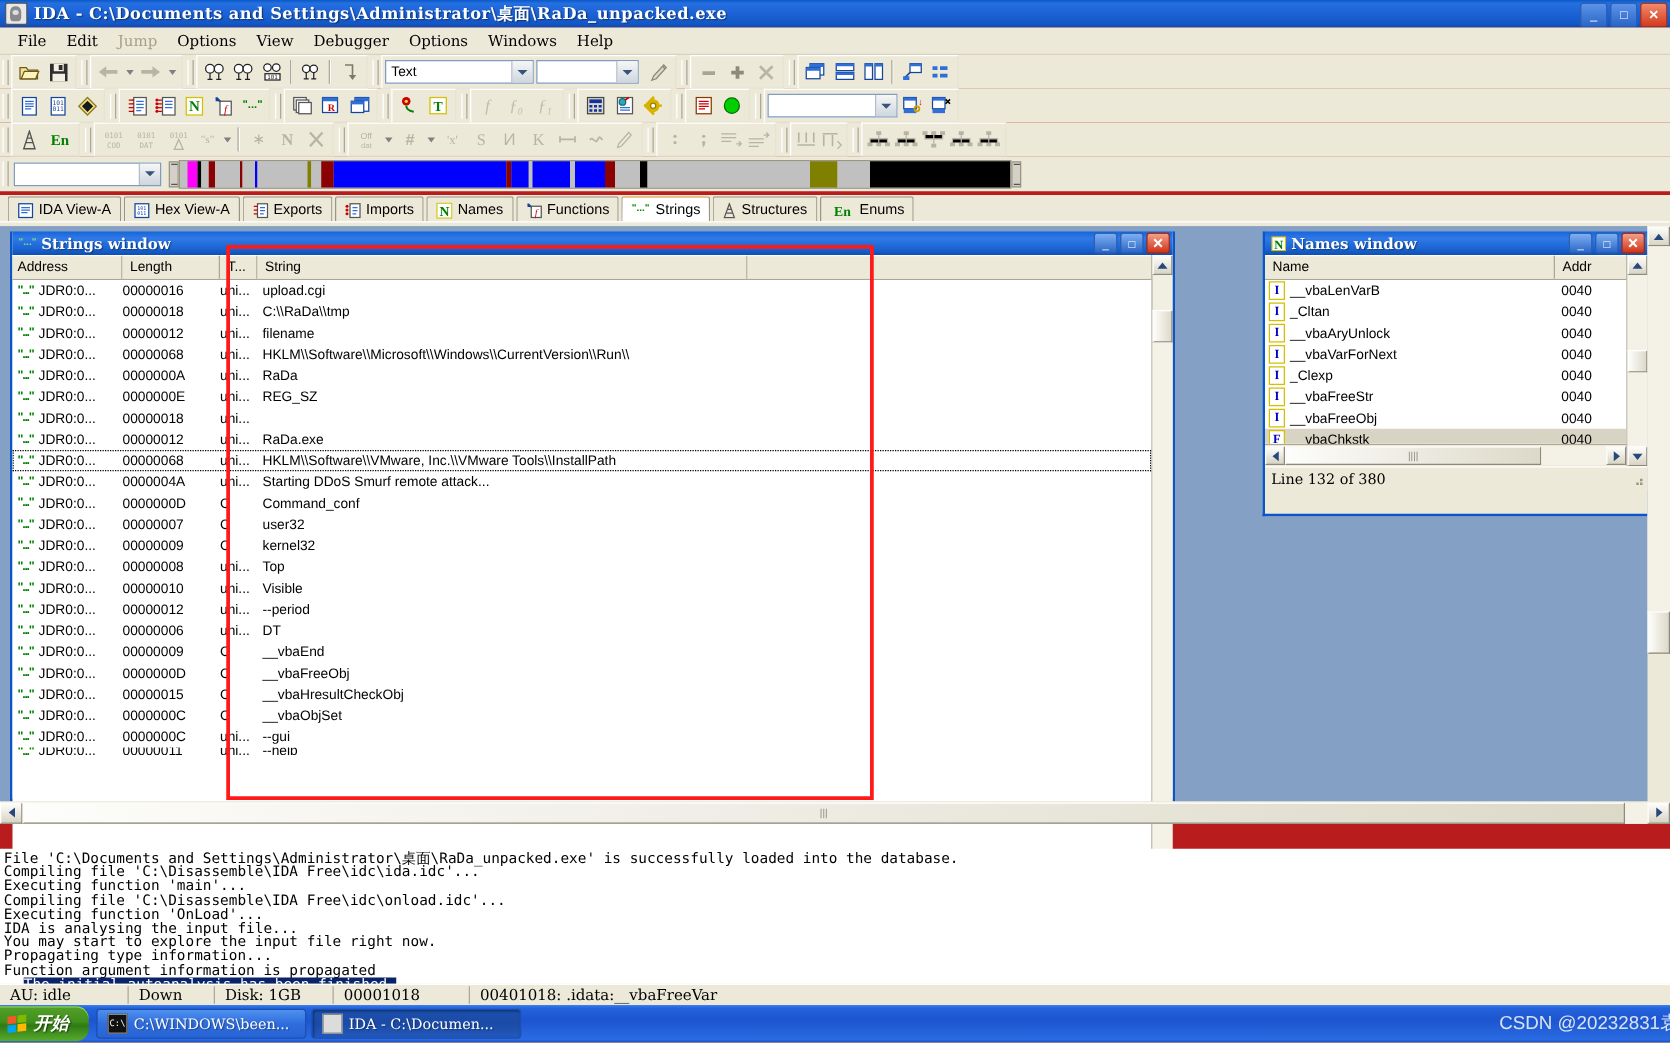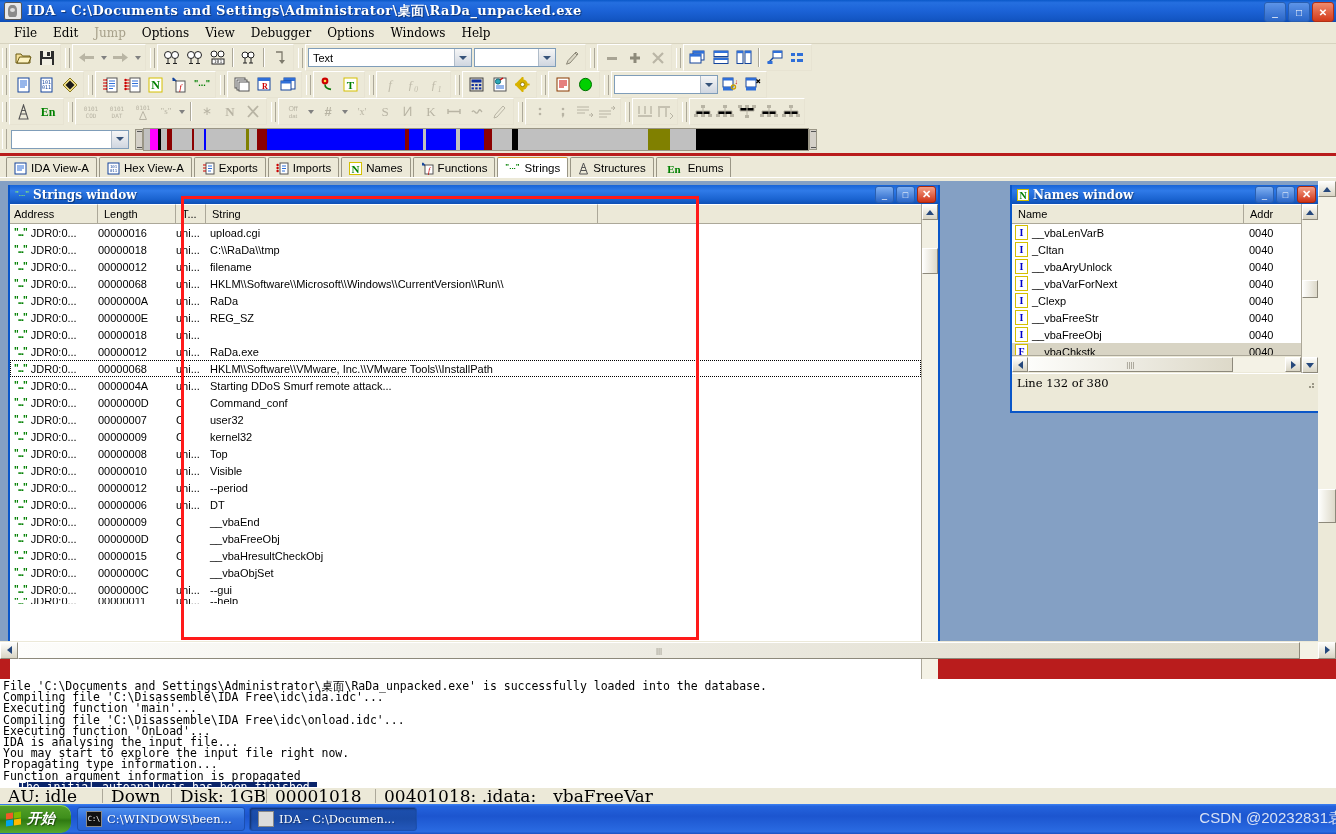--- a/index.html
+++ b/index.html
@@ -177,21 +177,21 @@
   .out-text{
     font-family:"DejaVu Sans Mono", monospace;font-size:11.5px;color:#000;line-height:11.2px;
     padding-left:3px;white-space:pre;
   }
   .out-line.hl{background:#0a246a;color:#fff;display:inline-block;margin-left:16px;}
 
   
   .statusbar{
     position:absolute;left:0;top:787px;width:1336px;height:16px;background:#ece9d8;
     display:flex;align-items:center;border-top:1px solid #fff;
-    font-family:"DejaVu Serif",serif;font-size:17px;color:#000;
+    font-family:"DejaVu Serif",serif;font-size:12px;color:#000;
   }
   .sbcell{padding:0 8px;border-right:1px solid #aca899;height:14px;display:flex;align-items:center;white-space:nowrap;}
   .sbcell:last-child{border-right:none;}
 
   
   .taskbar{
     position:absolute;left:0;top:804px;width:1336px;height:30px;
     background:linear-gradient(to bottom,#3c81f3 0%,#2463dd 8%,#1c55cf 40%,#2a6be2 92%,#1a50c0 100%);
     display:flex;align-items:center;
   }
@@ -322,21 +322,21 @@
       <div class="sep"></div>
       <div class="tbtn">
         <svg class="ic" width="13" height="15" viewBox="0 0 13 15">
             <path d="M3 2h6v9" stroke="#7d7a6c" fill="none" stroke-width="1.3"></path>
             <path d="M6 10l3 4 3-4z" fill="#7d7a6c"></path>
           </svg>
       </div>
     </div>
     <div class="grip"></div>
     <div class="tgrp">
-      <div class="combo" style="width:164px">
+      <div class="combo" style="width:119px">
         <span>Text</span>
         <span class="cb-arrow">
             <i class="cb-tri"></i>
           </span>
       </div>
       <div class="combo" style="width:82px;margin-left:2px">
         <span></span>
         <span class="cb-arrow">
             <i class="cb-tri"></i>
           </span>

